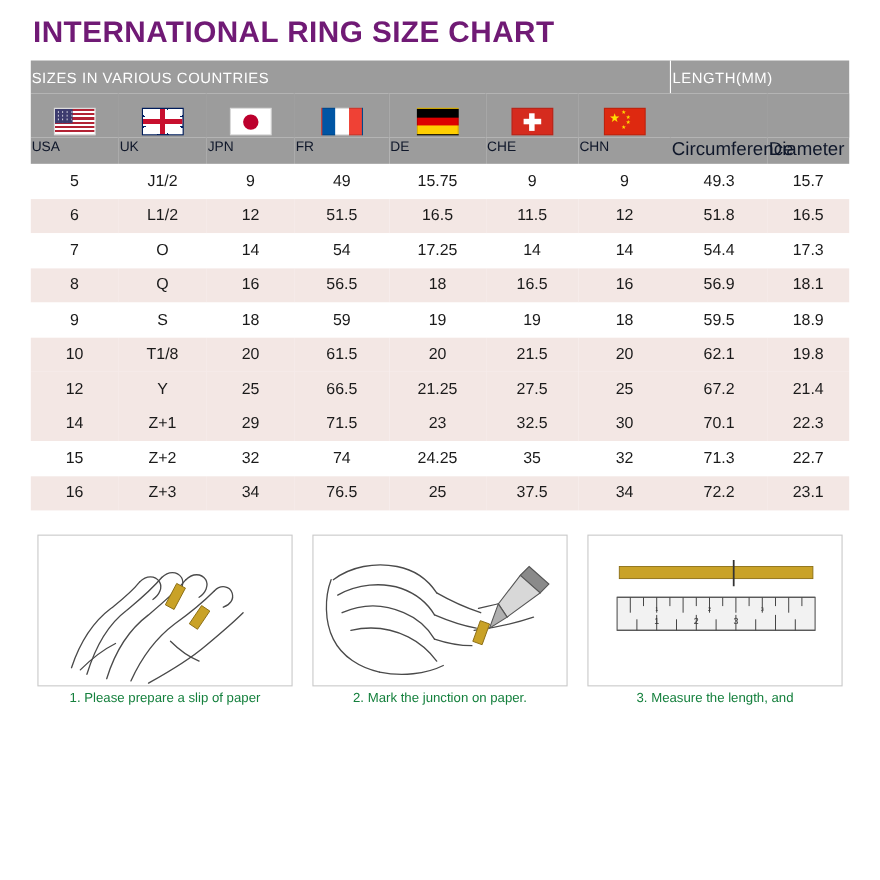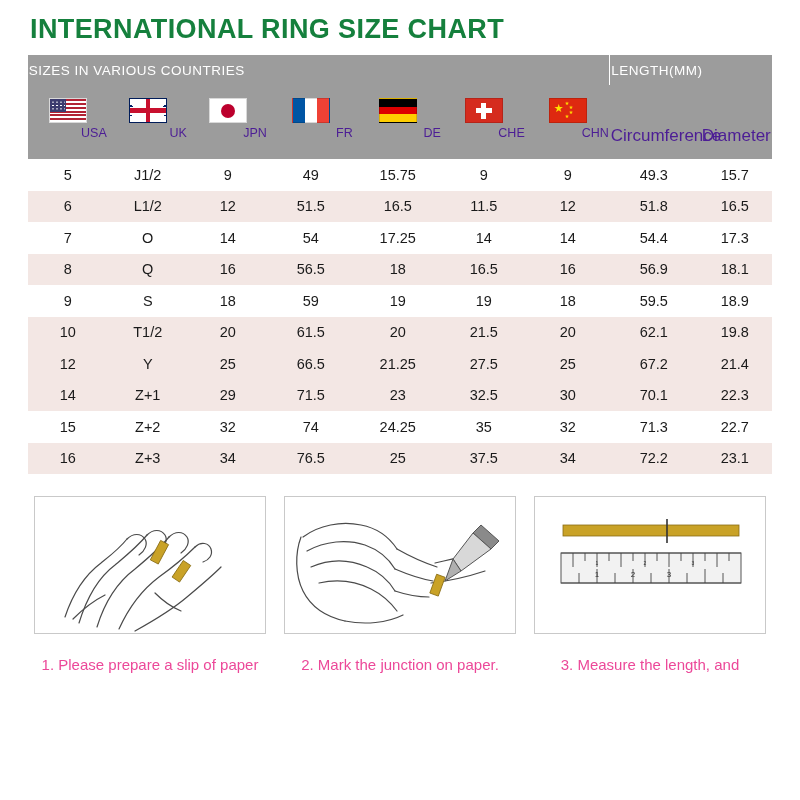--- a/index.html
+++ b/index.html
@@ -11,21 +11,21 @@
   }
   .page {
     width: 800px; height: 800px;
     position: relative;
     padding: 0;
     overflow: hidden;
   }
   .title {
     font-size: 27px;
     font-weight: bold;
-    color: #15803d;
+    color: #701a75;
     letter-spacing: 0.4px;
     padding: 14px 0 10px 30px;
     font-family: "Liberation Sans", sans-serif;
   }
   table.chart {
     width: 744px;
     margin: 0 auto;
     border-collapse: collapse;
     table-layout: fixed;
   }
@@ -42,25 +42,25 @@
   .hdr-flagrow td {
     background: #9c9c9c;
     text-align: center;
     vertical-align: bottom;
     height: 40px;
     padding: 4px 0 2px 0;
     border-right: 1px solid #9c9c9c;
   }
   .hdr-labelrow td {
     background: #9c9c9c;
-    color: #4c1d95;
-    text-align: right;
+    color: #0f172a;
+    text-align: left;
     font-size: 12.5px;
     height: 24px;
-    padding-bottom: 13px;
+    padding-bottom: 3px;
     vertical-align: top;
   }
   .hdr-labelrow td.len {
     font-size: 17px;
   }
   .flag {
     display: inline-block;
     width: 38px; height: 25px;
     position: relative;
     overflow: hidden;
@@ -174,23 +174,23 @@
   }
   .step { width: 232px; }
   .step-img {
     width: 232px; height: 138px;
     border: 1px solid #c9c9c9;
     background: #ffffff;
     position: relative;
     overflow: hidden;
   }
   .step-cap {
-    margin-top: 21px;
-    font-size: 15px;
-    color: #ec4899;
+    margin-top: 2px;
+    font-size: 12px;
+    color: #15803d;
     line-height: 1.35;
     text-align: center;
   }
   .step-cap .ln2 { display: block; }
 </style>
 </head>
 <body>
 
 <div class="page">
 
@@ -307,21 +307,21 @@
           <td class="cell">18</td>
           <td class="cell">59</td>
           <td class="cell">19</td>
           <td class="cell">19</td>
           <td class="cell">18</td>
           <td class="cell">59.5</td>
           <td class="cell">18.9</td>
         </tr>
         <tr class="band-dark">
           <td class="cell">10</td>
-          <td class="cell">T1/2</td>
+          <td class="cell">T1/8</td>
           <td class="cell">20</td>
           <td class="cell">61.5</td>
           <td class="cell">20</td>
           <td class="cell">21.5</td>
           <td class="cell">20</td>
           <td class="cell">62.1</td>
           <td class="cell">19.8</td>
         </tr>
         <tr class="band-dark">
           <td class="cell">12</td>

